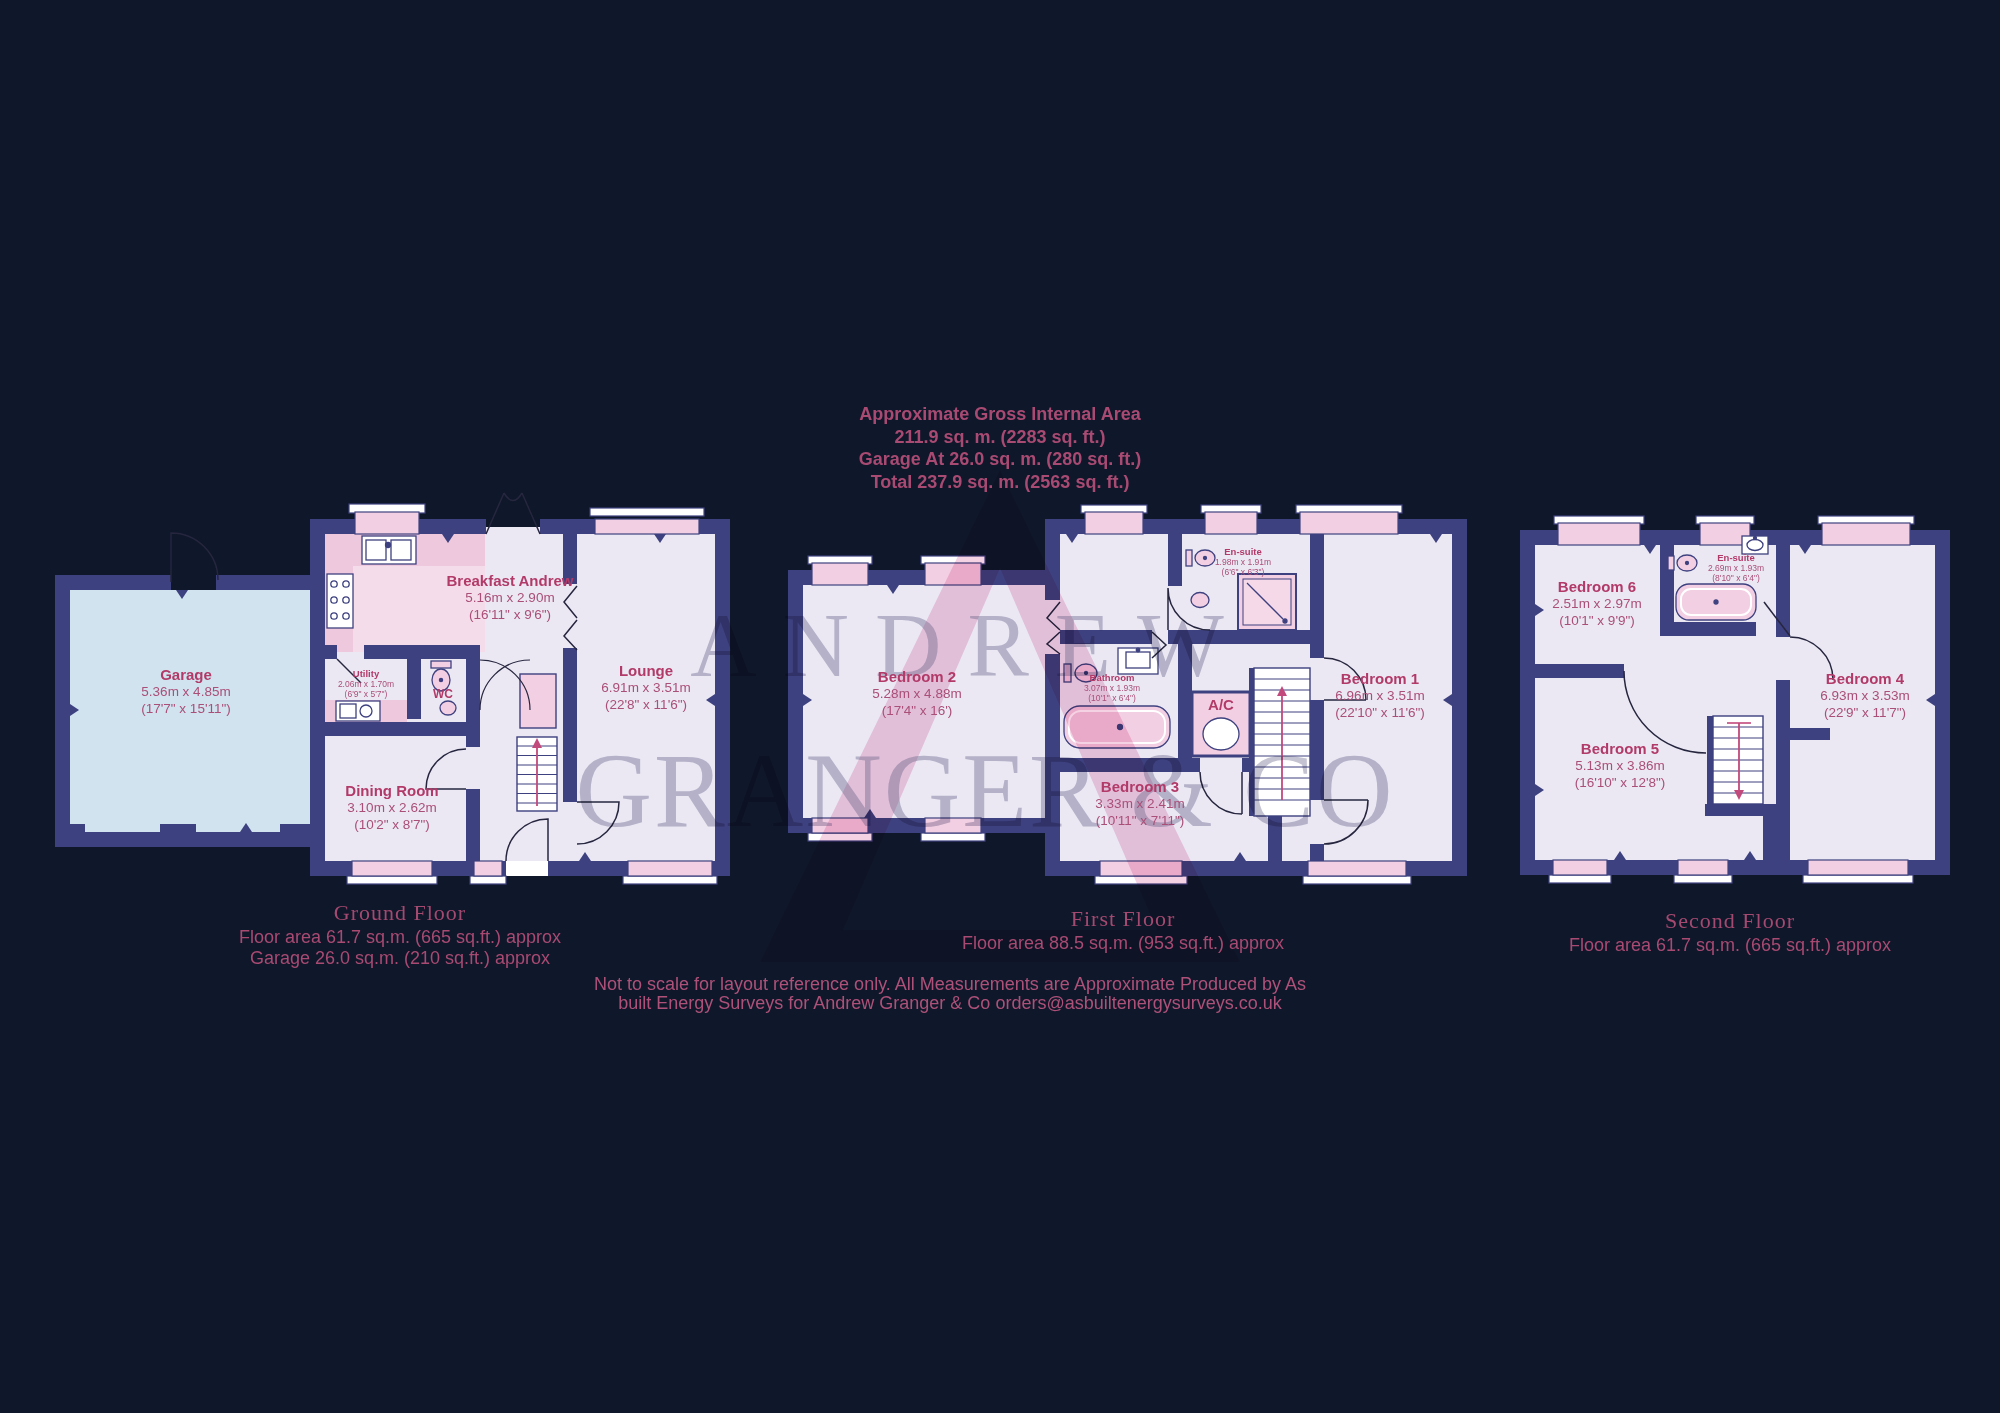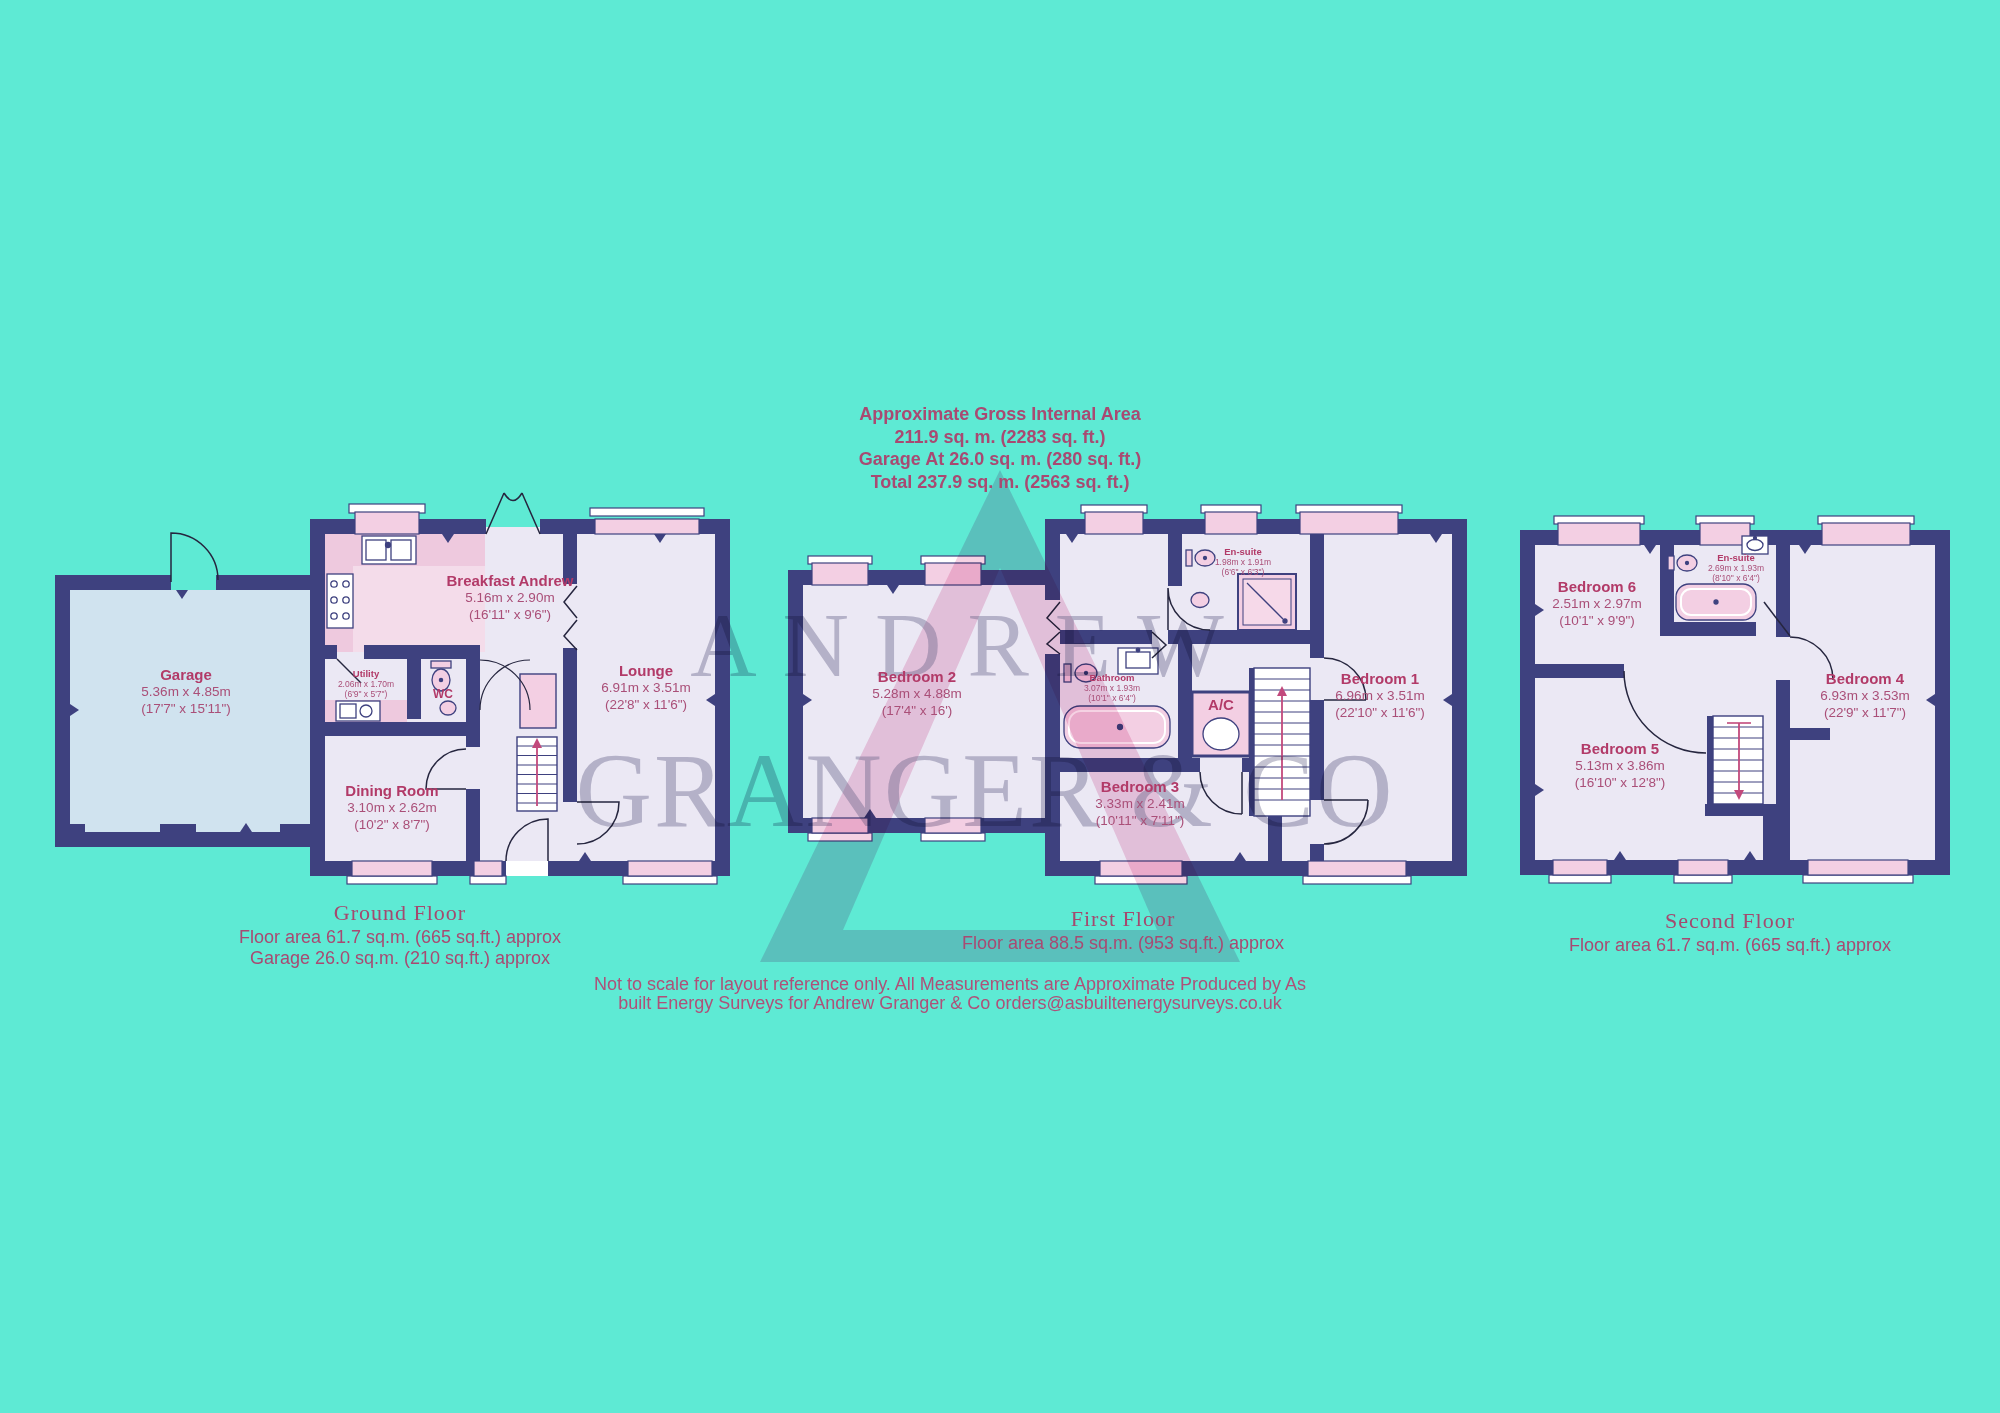--- a/index.html
+++ b/index.html
@@ -1,16 +1,16 @@
 <!DOCTYPE html>
 <html><head>
 <meta charset="utf-8">
 <style>
   html,body{margin:0;padding:0;background:#fff;}
-  .page{position:relative;width:2000px;height:1413px;background:#5eead4;overflow:hidden;
+  .page{position:relative;width:2000px;height:1413px;background:#0f172a;overflow:hidden;
         font-family:"Liberation Sans",sans-serif;}
   .plan{position:absolute;z-index:10;}
   .header-block{position:absolute;left:1000px;top:403px;transform:translateX(-50%);
     text-align:center;z-index:30;color:#a84a72;font-weight:bold;font-size:18px;line-height:22.5px;white-space:nowrap;}
   .rlabel{position:absolute;transform:translateX(-50%);text-align:center;z-index:30;white-space:nowrap;}
   .rlabel .rn{font-weight:bold;font-size:15px;line-height:17px;color:#b23a68;}
   .rlabel .rd{font-size:13.5px;line-height:17px;color:#aa4f78;}
   .rlabel.small .rn{font-size:9.5px;line-height:11px;}
   .rlabel.small .rd{font-size:8.5px;line-height:10px;}
   .rlabel.solo .rn{font-size:12px;}

